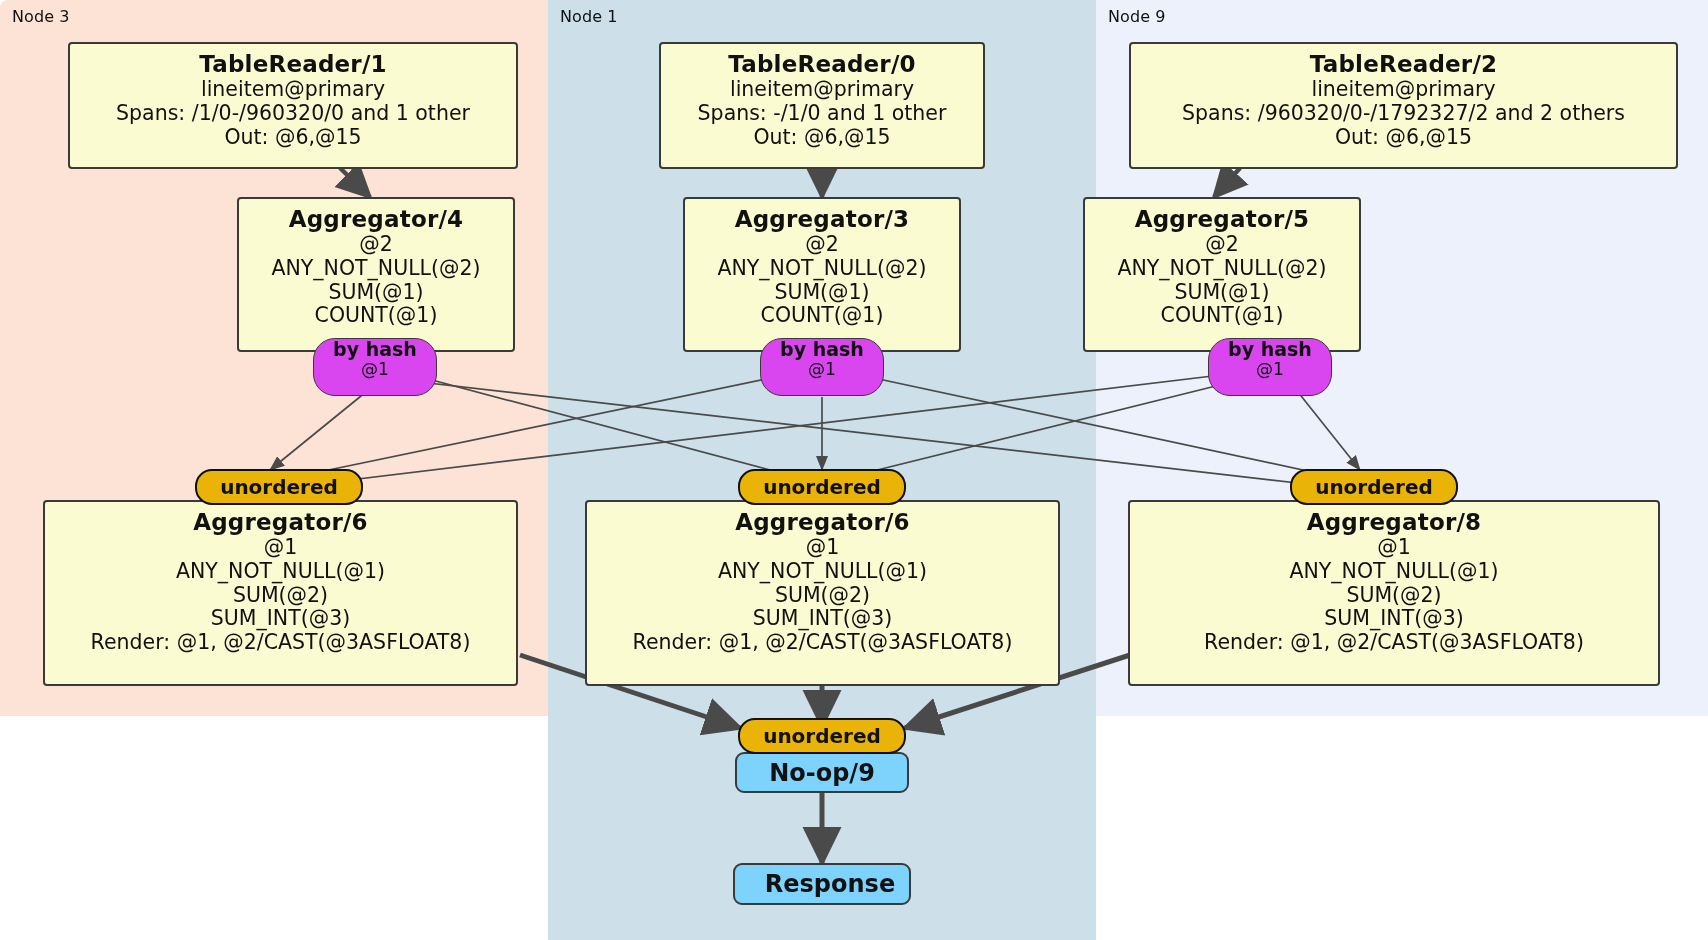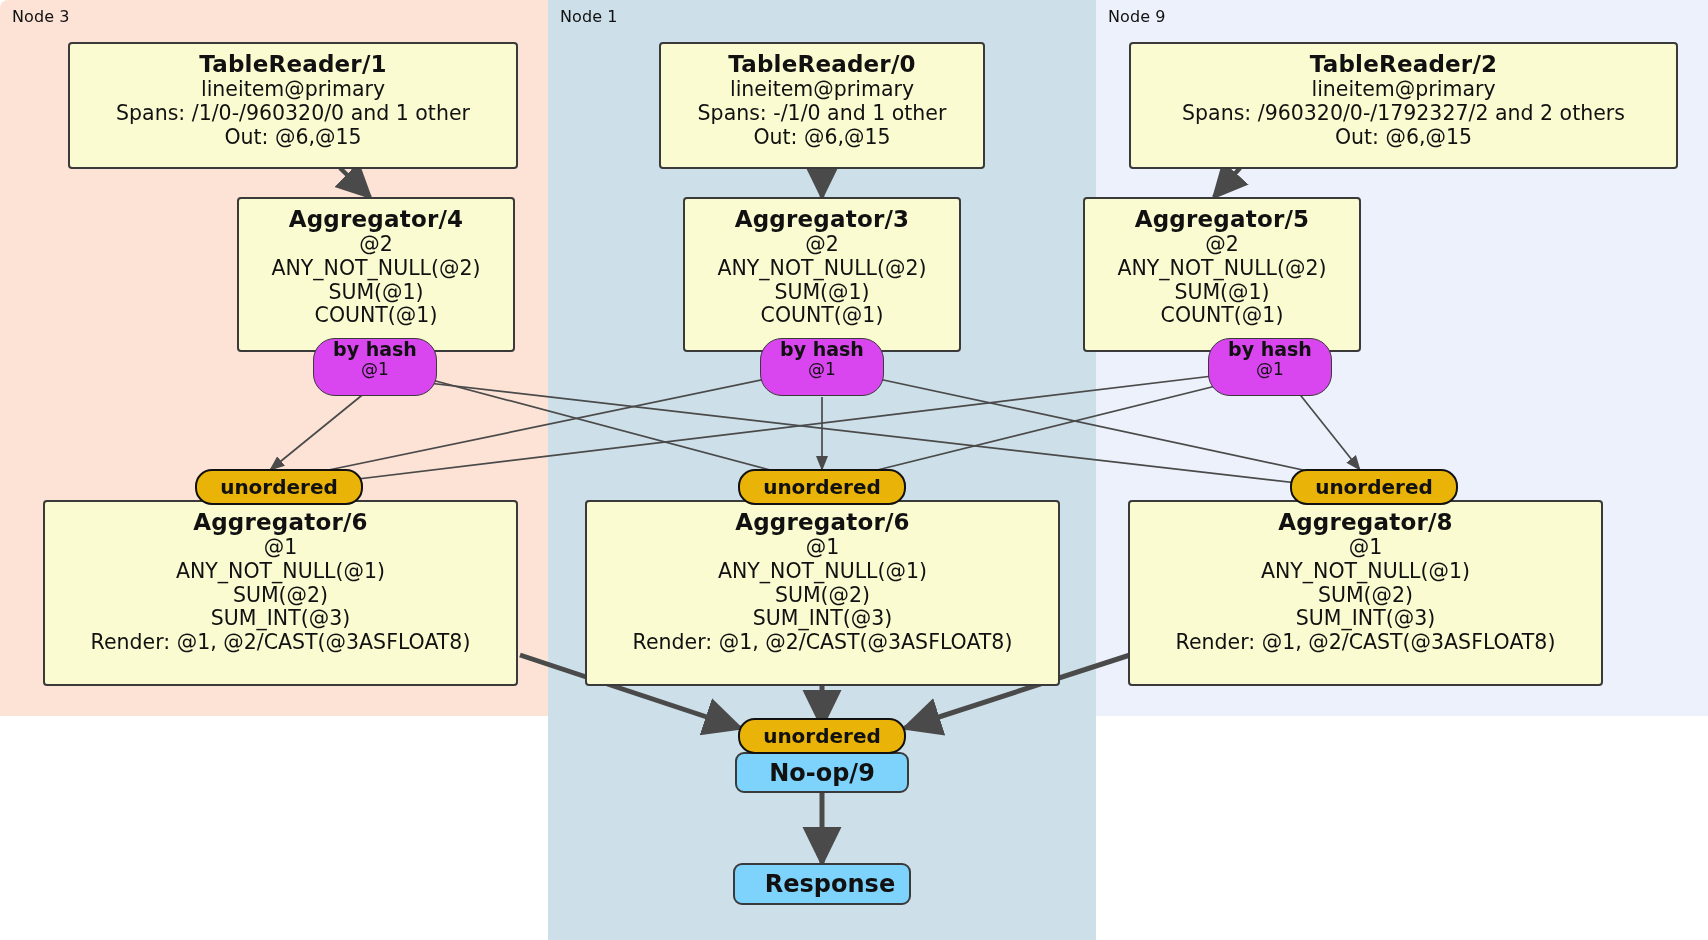--- a/index.html
+++ b/index.html
@@ -190,21 +190,21 @@
 
   <div class="proc" style="left:585px; top:500px; width:475px; height:186px;">
     <div class="title">Aggregator/6</div>
     <div class="ln">@1</div>
     <div class="ln">ANY_NOT_NULL(@1)</div>
     <div class="ln">SUM(@2)</div>
     <div class="ln">SUM_INT(@3)</div>
     <div class="ln">Render: @1, @2/CAST(@3ASFLOAT8)</div>
   </div>
 
-  <div class="proc" style="left:1128px; top:500px; width:475px; height:186px;">
+  <div class="proc" style="left:1128px; top:500px; width:532px; height:186px;">
     <div class="title">Aggregator/8</div>
     <div class="ln">@1</div>
     <div class="ln">ANY_NOT_NULL(@1)</div>
     <div class="ln">SUM(@2)</div>
     <div class="ln">SUM_INT(@3)</div>
     <div class="ln">Render: @1, @2/CAST(@3ASFLOAT8)</div>
   </div>
 
   <div class="badge-unordered" style="left:738px; top:718px; width:168px; height:36px;">
     <span>unordered</span>

